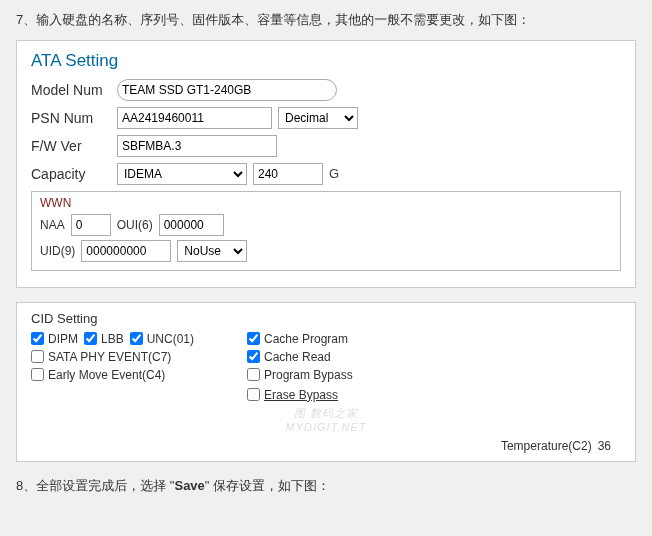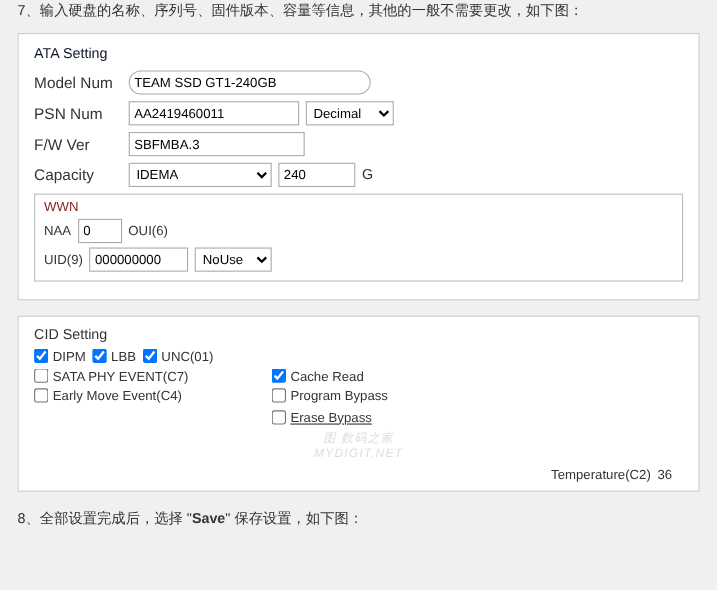--- a/index.html
+++ b/index.html
@@ -6,38 +6,38 @@
     body {
       font-family: Arial, sans-serif;
       font-size: 13px;
       background: #f0f0f0;
       color: #333;
       width: 652px;
       min-height: 536px;
     }
     .page {
       background: #f0f0f0;
-      padding: 0 16px;
+      padding: 10px 16px;
     }
     .instruction {
       font-size: 13px;
       color: #333;
       margin-bottom: 10px;
       line-height: 1.5;
     }
     .panel {
       background: #fff;
       border: 1px solid #ccc;
       padding: 10px 14px;
       margin-bottom: 14px;
     }
     .section-title {
-      font-size: 13px;
+      font-size: 17px;
       font-weight: normal;
-      color: #0f172a;
+      color: #0369a1;
       margin-bottom: 8px;
     }
     .form-row {
       display: flex;
       align-items: center;
       margin-bottom: 6px;
       gap: 6px;
     }
     .form-label {
       min-width: 80px;
@@ -206,20 +206,21 @@
       <span class="unit-label">G</span>
     </div>
 
     <div class="wwn-section">
       <div class="wwn-title">WWN</div>
 
       <div class="wwn-row">
         <span class="wwn-label">NAA</span>
         <input class="form-input form-input-tiny" type="text" value="0" style="">
         <span class="wwn-label">OUI(6)</span>
+        <input class="form-input" type="text" style="width: 65px;" value="000000">
       </div>
 
       <div class="wwn-row">
         <span class="wwn-label">UID(9)</span>
         <input class="form-input" type="text" style="width: 90px;" value="000000000">
         <select class="form-select form-select-xsmall">
           <option>NoUse</option>
           <option>Use</option>
         </select>
       </div>
@@ -237,20 +238,24 @@
         </label>
         <label class="checkbox-item">
           <input type="checkbox" checked="" style="">
           <span>LBB</span>
         </label>
         <label class="checkbox-item">
           <input type="checkbox" checked="" style="">
           <span>UNC(01)</span>
         </label>
       </div>
+      <label class="checkbox-item">
+        <input type="checkbox" checked="" style="">
+        <span>Cache Program</span>
+      </label>
     </div>
 
     <div class="form-row" style="margin-bottom:4px;">
       <div style="width:210px;">
         <label class="checkbox-item">
           <input type="checkbox" style="">
           <span>SATA PHY EVENT(C7)</span>
         </label>
       </div>
       <label class="checkbox-item">

